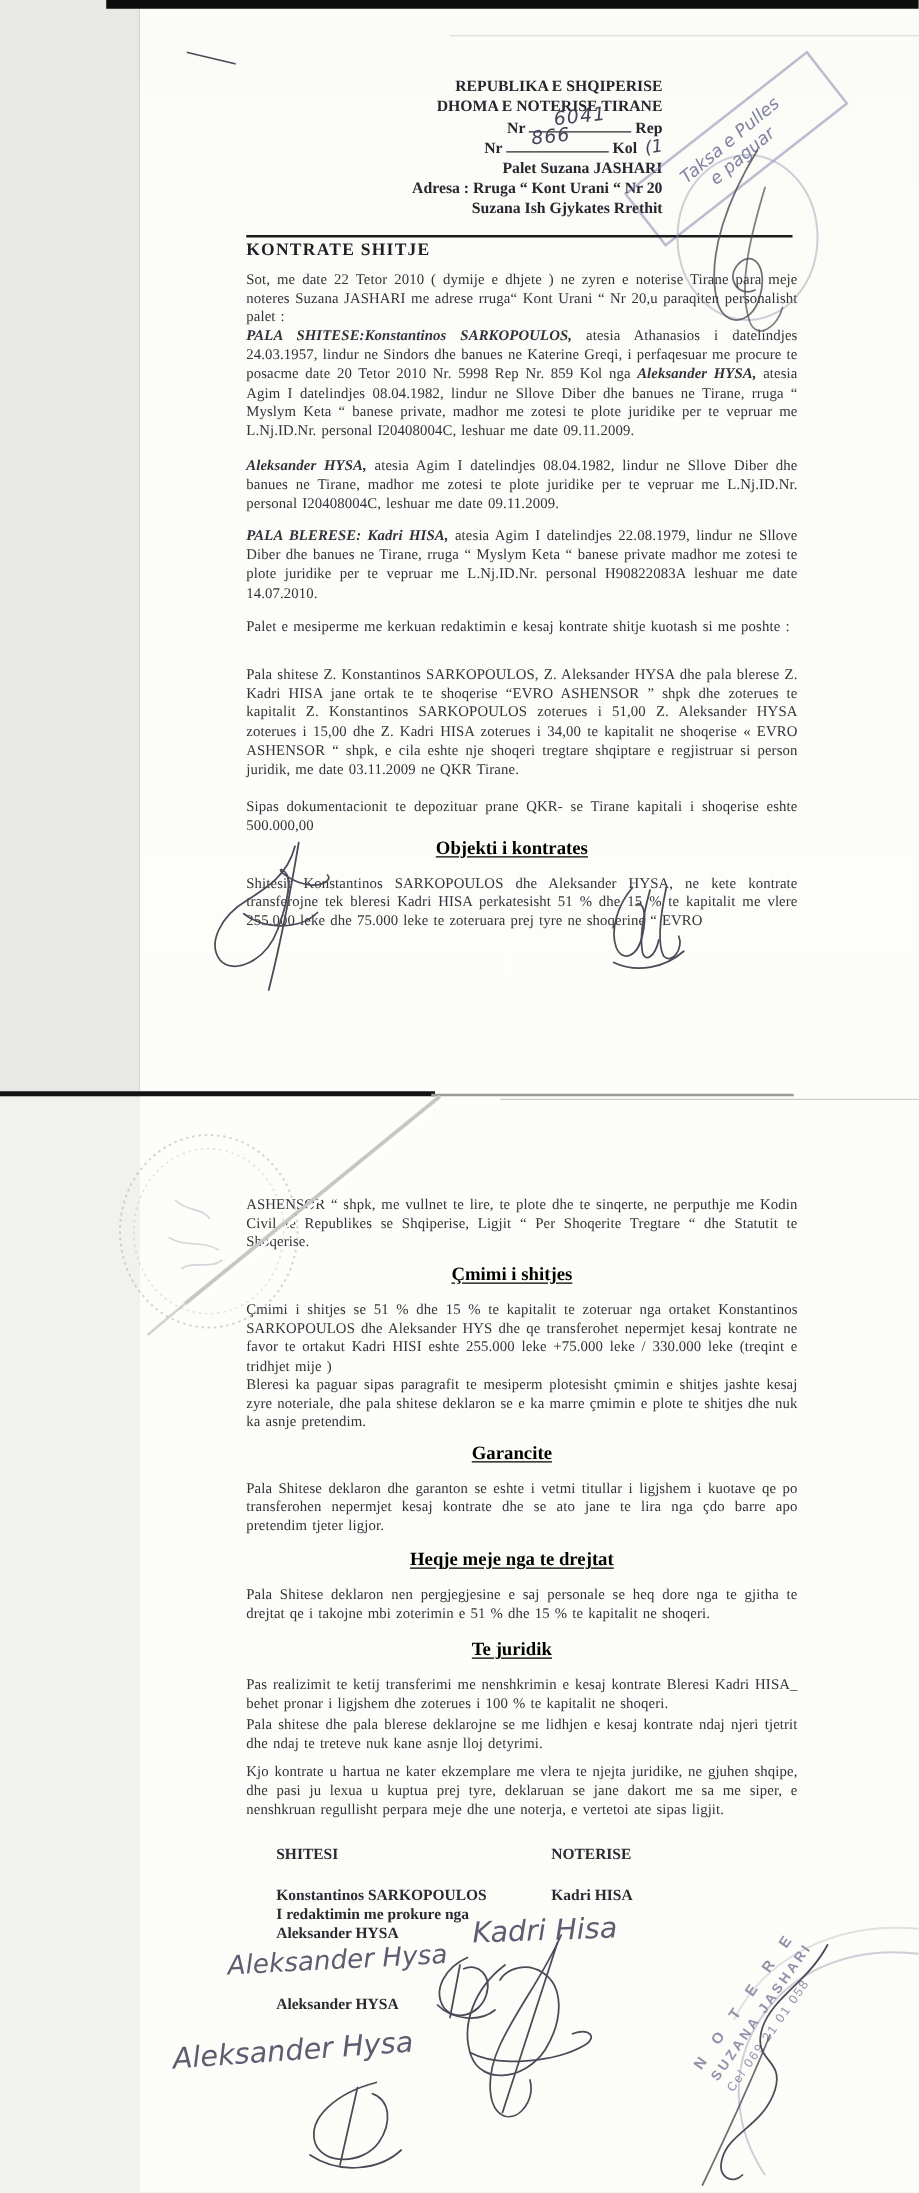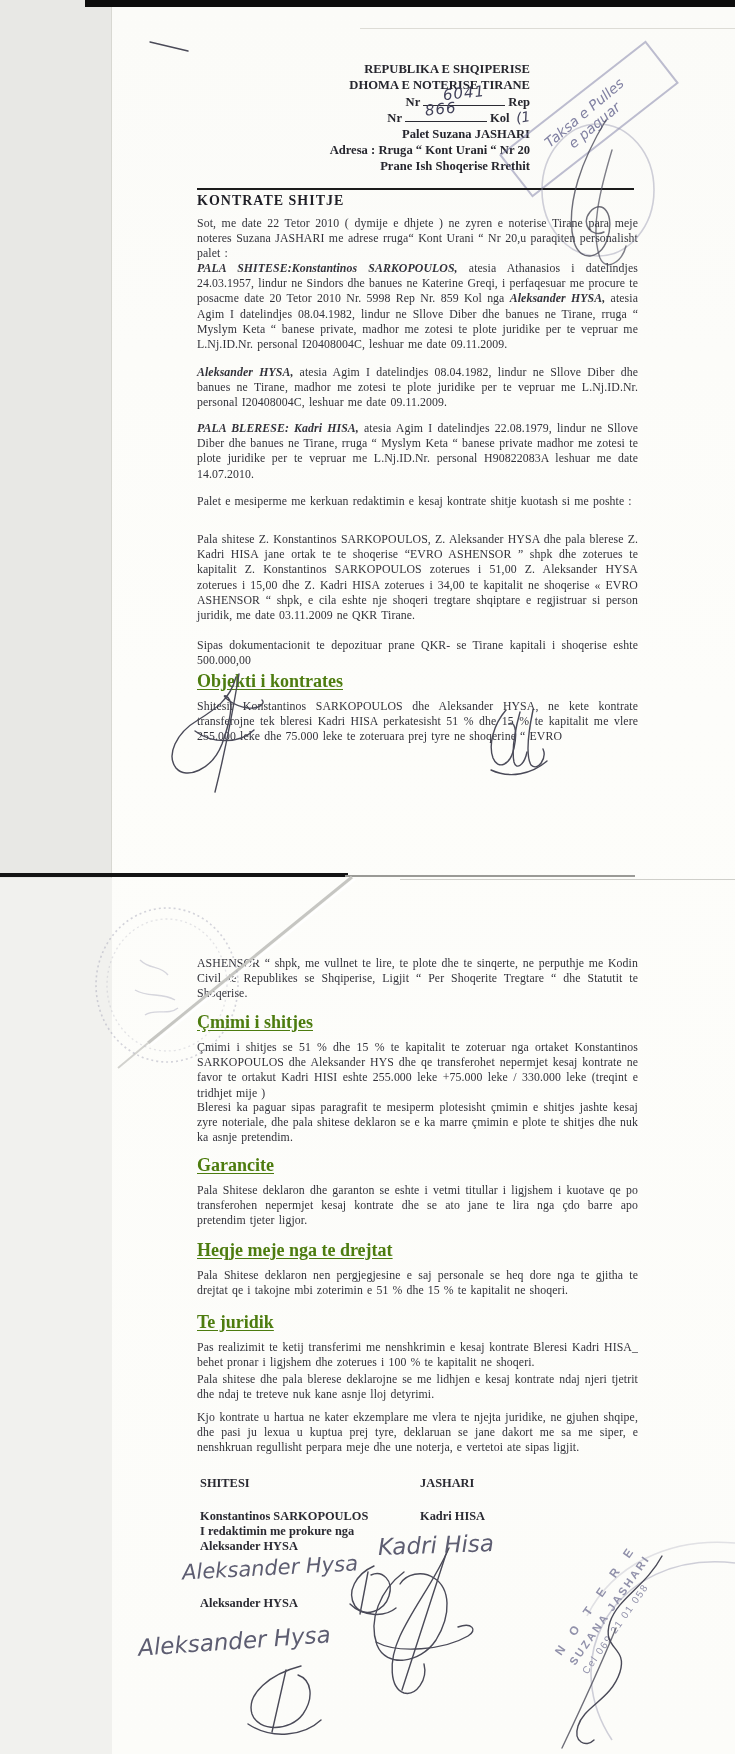--- a/index.html
+++ b/index.html
@@ -29,27 +29,27 @@
   .rule{position:absolute;left:197px;top:188px;width:437px;height:2px;background:#1c1c1c;}
   .title{position:absolute;left:197px;top:193px;width:437px;
          font-weight:bold;font-size:14px;letter-spacing:1px;color:#1f1f26;}
 
   .doc-p{
     position:absolute;left:197px;width:441px;
     font-size:11.8px;line-height:15.2px;color:#32323a;
     text-align:justify;word-spacing:1px;letter-spacing:.1px;
   }
   .doc-h{
-    position:absolute;left:197px;width:425px;text-align:left;
-    font-weight:bold;font-size:18px;color:#4d7c0f;
+    position:absolute;left:197px;width:425px;text-align:center;
+    font-weight:bold;font-size:15px;color:#000000;
     text-decoration:underline;text-underline-offset:2px;
   }
   .b{font-weight:bold;font-style:italic;}
 
-  .sig-label{position:absolute;font-weight:bold;font-size:12.4px;color:#2a2a32;white-space:nowrap;}
+  .sig-label{position:absolute;font-weight:bold;font-size:12.4px;color:#2a2a32;white-space:nowrap;margin-left:21px;}
   .hand-name{position:absolute;font-size:21px;white-space:nowrap;opacity:.85;}
 
   .tax-stamp{
     position:absolute;left:496px;top:92px;width:182px;height:50px;
     transform:rotate(-38deg);
     border:2px solid rgba(125,125,165,.5);
     display:flex;flex-direction:column;justify-content:center;align-items:center;
     background:transparent;
   }
   .tax-stamp .ts{font-size:14px;color:rgba(98,98,140,.8);line-height:16px;transform:rotate(-2deg);}
@@ -85,21 +85,21 @@
     <div class="hdr-line">REPUBLIKA E SHQIPERISE</div>
     <div class="hdr-line">DHOMA E NOTERISE TIRANE</div>
     <div class="hdr-line">
       <span>Nr</span><span class="slot"><span class="hand hw-num">6041</span></span><span>Rep</span>
     </div>
     <div class="hdr-line">
       <span>Nr</span><span class="slot"><span class="hand hw-num">866</span></span><span>Kol</span><span class="hand kol-extra">(1</span>
     </div>
     <div class="hdr-line">Palet Suzana JASHARI</div>
     <div class="hdr-line">Adresa : Rruga “ Kont Urani  “ Nr 20</div>
-    <div class="hdr-line">Prane Ish Shoqerise Rrethit</div>
+    <div class="hdr-line">Suzana Ish Gjykates Rrethit</div>
   </div>
 
   <div class="tax-stamp">
     <div class="hand ts">Taksa e Pulles</div>
     <div class="hand ts">e paguar</div>
   </div>
 
   <div class="rule"></div>
   <div class="title">KONTRATE SHITJE</div>
 
@@ -124,21 +124,21 @@
   <div class="doc-h" style="top:1155px">Garancite</div>
   <div class="doc-p" style="top:1183px"><span>Pala Shitese deklaron dhe garanton se eshte i vetmi titullar i ligjshem i kuotave qe po transferohen nepermjet kesaj kontrate dhe se ato jane te lira nga çdo barre apo pretendim tjeter ligjor.</span></div>
   <div class="doc-h" style="top:1240px">Heqje meje nga te drejtat</div>
   <div class="doc-p" style="top:1268px"><span>Pala Shitese deklaron nen pergjegjesine e saj  personale se heq dore nga te gjitha te drejtat qe i takojne mbi zoterimin e 51 % dhe 15 %  te kapitalit ne shoqeri.</span></div>
   <div class="doc-h" style="top:1312px">Te juridik</div>
   <div class="doc-p" style="top:1340px"><span>Pas realizimit te ketij transferimi me nenshkrimin e kesaj kontrate Bleresi Kadri HISA_ behet pronar i ligjshem dhe zoterues i 100 % te kapitalit ne shoqeri.</span></div>
   <div class="doc-p" style="top:1372px"><span>Pala shitese dhe pala blerese deklarojne se me lidhjen e kesaj kontrate ndaj njeri tjetrit dhe ndaj te treteve nuk kane asnje lloj detyrimi.</span></div>
   <div class="doc-p" style="top:1410px"><span>Kjo kontrate u hartua ne kater ekzemplare me vlera te njejta juridike, ne gjuhen shqipe, dhe pasi ju lexua u kuptua prej tyre, deklaruan se jane dakort me sa me siper, e nenshkruan regullisht perpara meje dhe une noterja, e vertetoi ate sipas ligjit.</span></div>
 
   <div class="sig-label" style="left:200px;top:1476px">SHITESI</div>
-  <div class="sig-label" style="left:420px;top:1476px">JASHARI</div>
+  <div class="sig-label" style="left:420px;top:1476px">NOTERISE</div>
   <div class="sig-label" style="left:200px;top:1509px">Konstantinos SARKOPOULOS</div>
   <div class="sig-label" style="left:420px;top:1509px">Kadri HISA</div>
   <div class="sig-label" style="left:200px;top:1524px">I redaktimin me prokure nga</div>
   <div class="sig-label" style="left:200px;top:1539px">Aleksander HYSA</div>
   <div class="hand hand-name" style="left:182px;top:1556px;transform:rotate(-3deg)">Aleksander Hysa</div>
   <div class="sig-label" style="left:200px;top:1596px">Aleksander HYSA</div>
   <div class="hand hand-name" style="left:138px;top:1628px;font-size:23px;transform:rotate(-4deg)">Aleksander Hysa</div>
   <div class="hand hand-name" style="left:378px;top:1532px;font-size:23px;transform:rotate(-2deg)">Kadri Hisa</div>
 
   <div class="notary-stamp">

